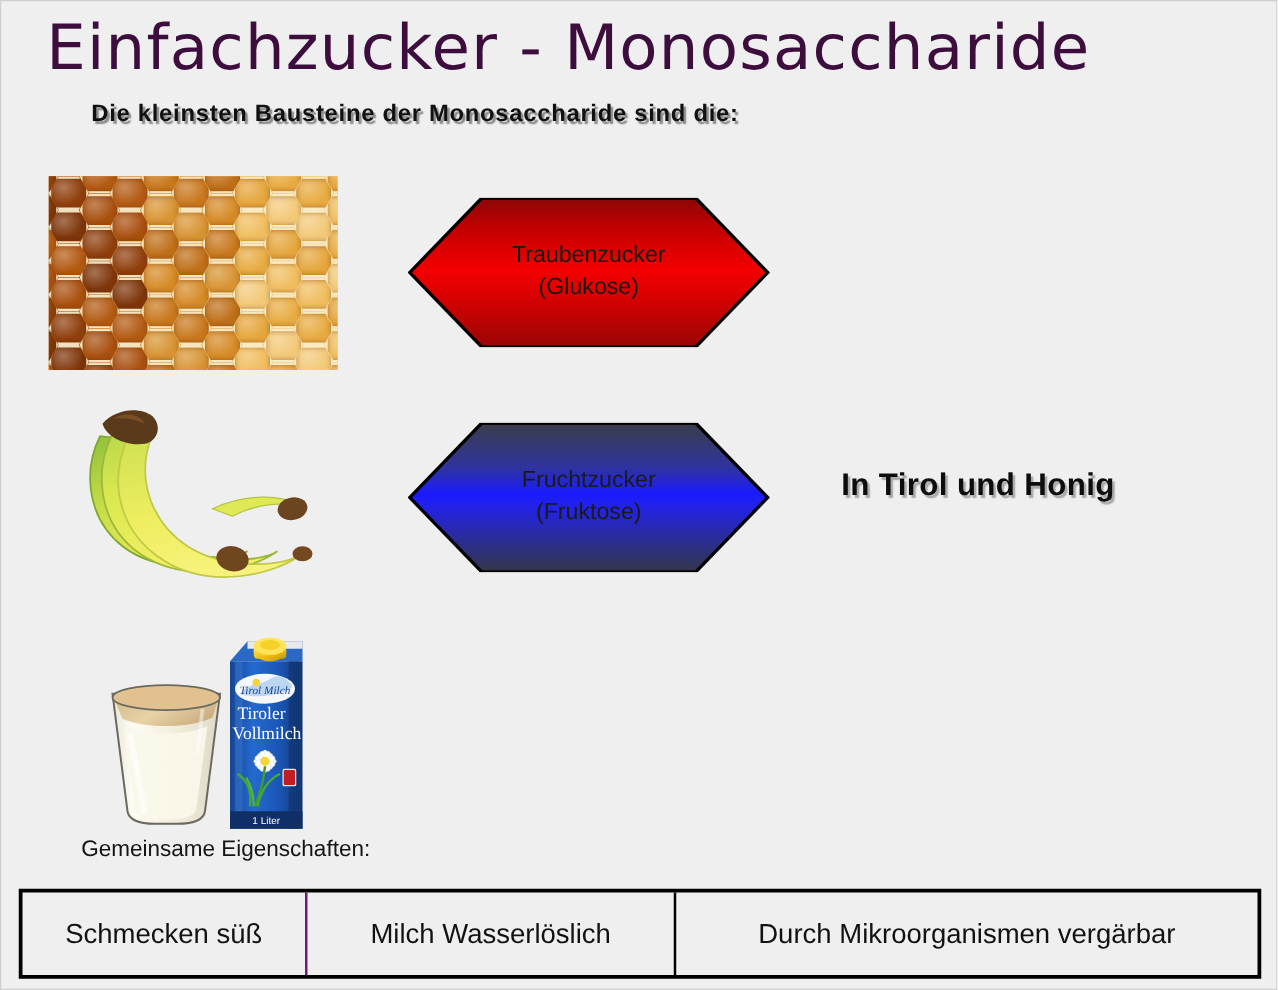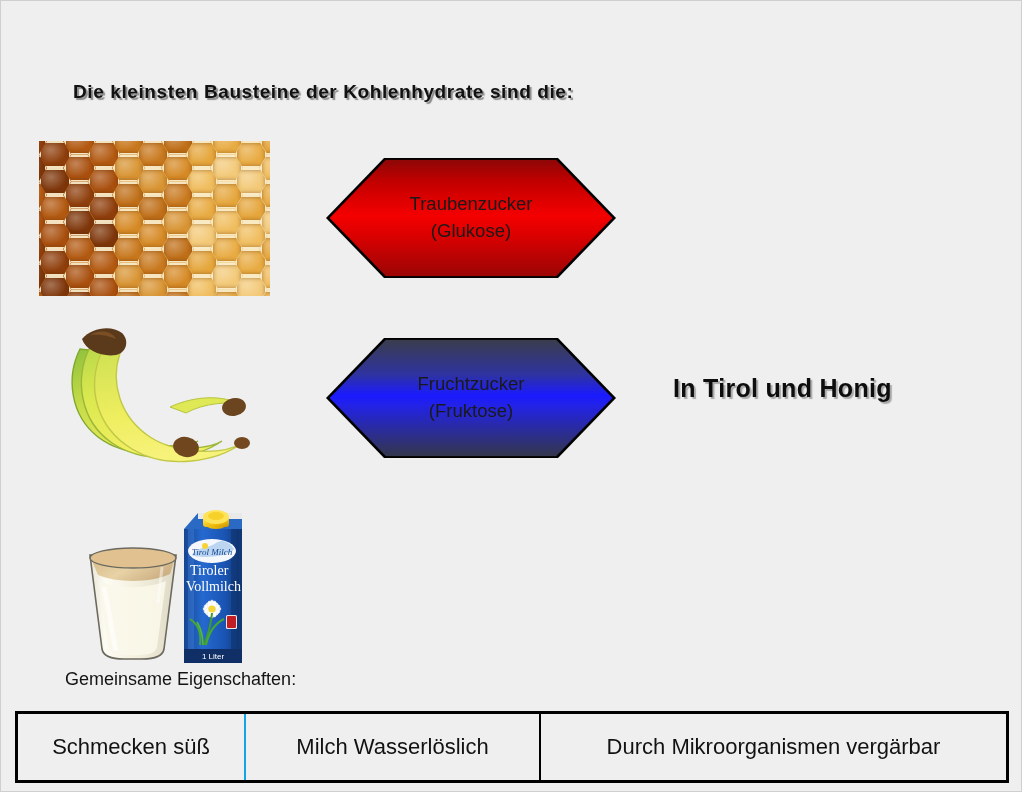--- a/index.html
+++ b/index.html
@@ -160,30 +160,31 @@
     display: flex;
     align-items: center;
     justify-content: center;
     font-family: "Liberation Sans", sans-serif;
     font-size: 22px;
     color: #121212;
     box-sizing: border-box;
     height: 100%;
     white-space: nowrap;
   }
-  #prop-0 { width: 228px; border-right: 2px solid #0ea5e9; }
+  #prop-0 { width: 228px; border-right: 2px solid #701a75; }
   #prop-1 { width: 295px; border-right: 2px solid #000000; }
   #prop-2 { flex: 1; }
 </style>
 </head>
 <body>
 
 <div id="slide">
 
-  <div id="subtitle">Die kleinsten Bausteine der Kohlenhydrate sind die:</div>
+  <div id="title">Einfachzucker - Monosaccharide</div>
+  <div id="subtitle">Die kleinsten Bausteine der Monosaccharide sind die:</div>
 
   <div class="row" id="row-glucose">
 
     <div class="pic" id="pic-honeycomb">
       <div class="honey-grad"></div>
       <div class="honey-cells" id="honey-cells">
           <div class="hcell" style="left: -24.5px; top: -13.5px; width: 32px; height: 27px; background: radial-gradient(at 35% 30%, rgba(255, 255, 255, 0.3), rgba(255, 255, 255, 0) 60%), rgb(143, 63, 12); border: 2px solid rgba(250, 238, 205, 0.92); box-sizing: border-box;"></div>
           <div class="hcell" style="left: 24.5px; top: -13.5px; width: 32px; height: 27px; background: radial-gradient(at 35% 30%, rgba(255, 255, 255, 0.3), rgba(255, 255, 255, 0) 60%), rgb(179, 90, 18); border: 2px solid rgba(250, 238, 205, 0.92); box-sizing: border-box;"></div>
           <div class="hcell" style="left: 73.5px; top: -13.5px; width: 32px; height: 27px; background: radial-gradient(at 35% 30%, rgba(255, 255, 255, 0.3), rgba(255, 255, 255, 0) 60%), rgb(200, 120, 29); border: 2px solid rgba(250, 238, 205, 0.92); box-sizing: border-box;"></div>
           <div class="hcell" style="left: 122.5px; top: -13.5px; width: 32px; height: 27px; background: radial-gradient(at 35% 30%, rgba(255, 255, 255, 0.3), rgba(255, 255, 255, 0) 60%), rgb(191, 111, 24); border: 2px solid rgba(250, 238, 205, 0.92); box-sizing: border-box;"></div>

